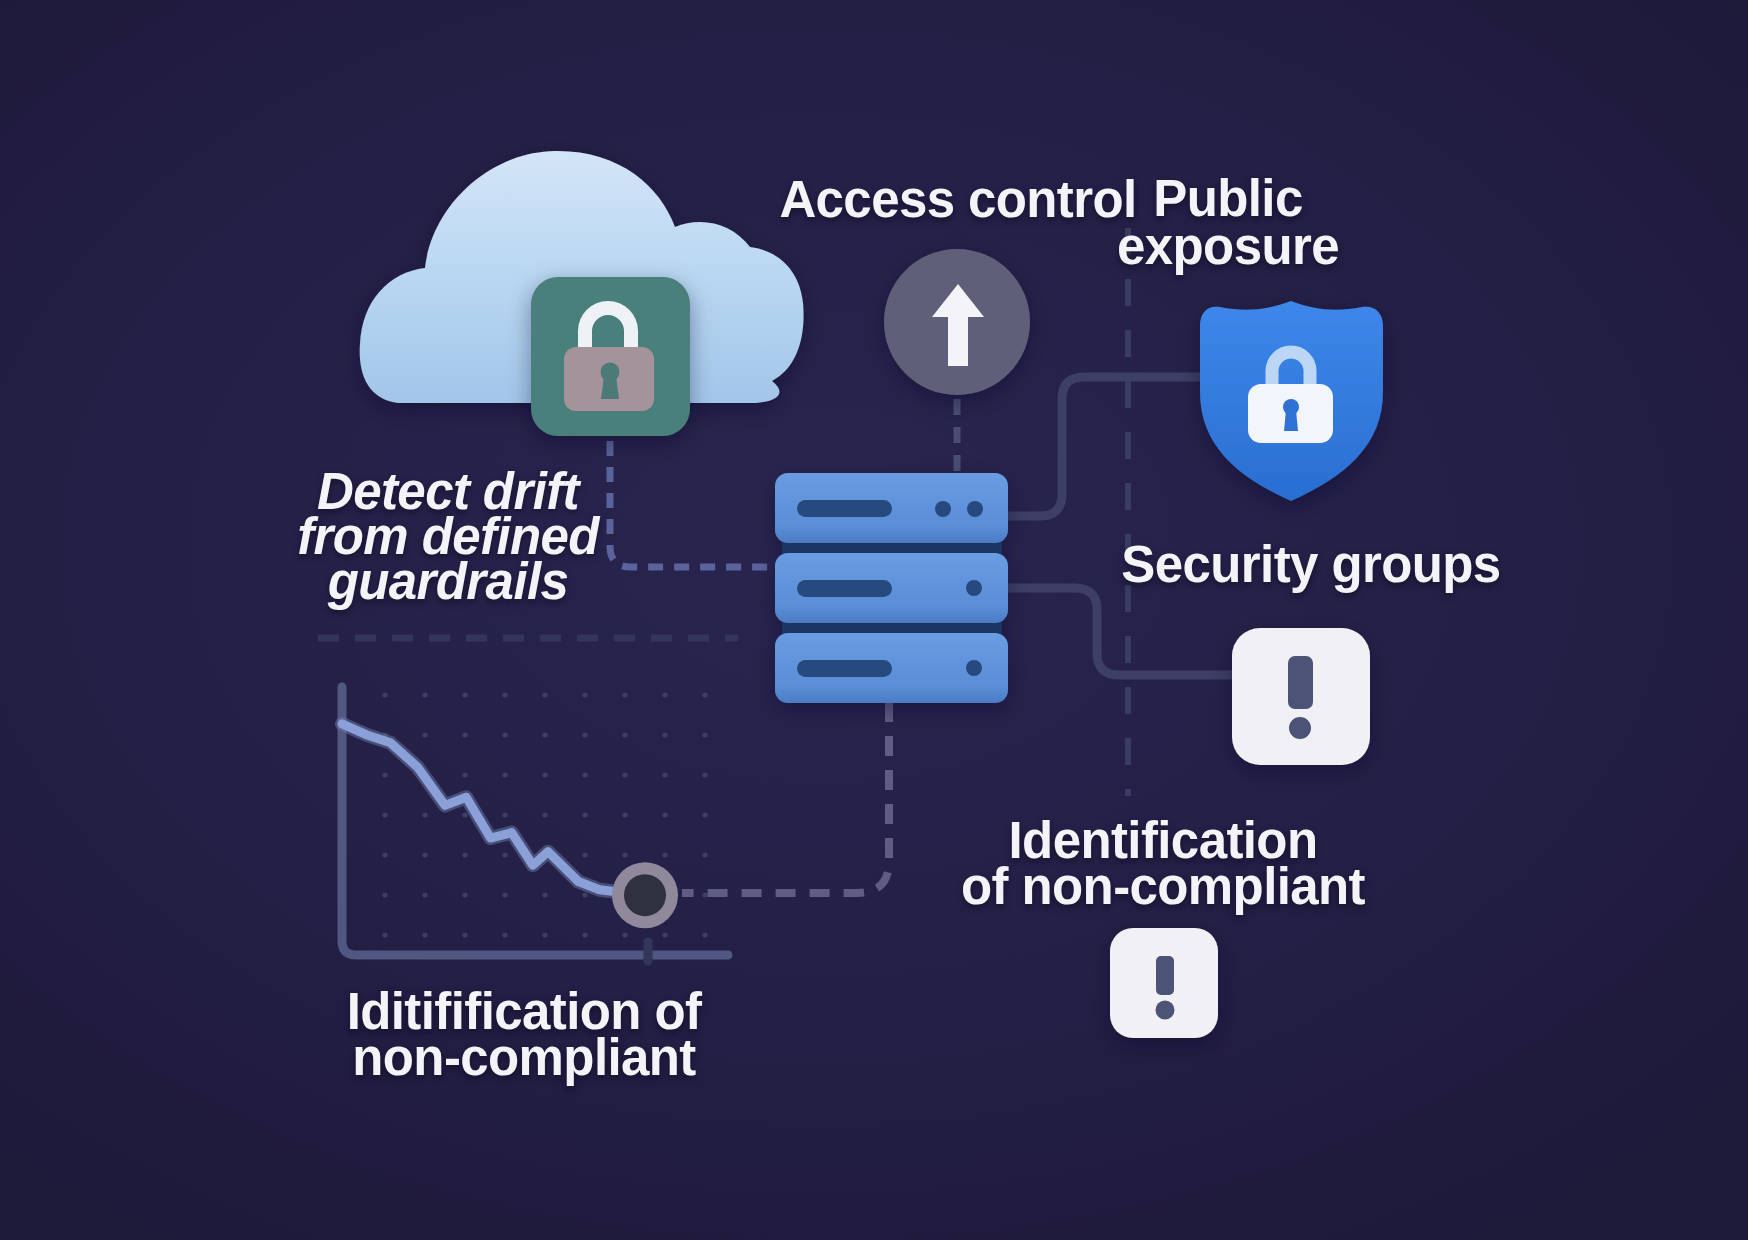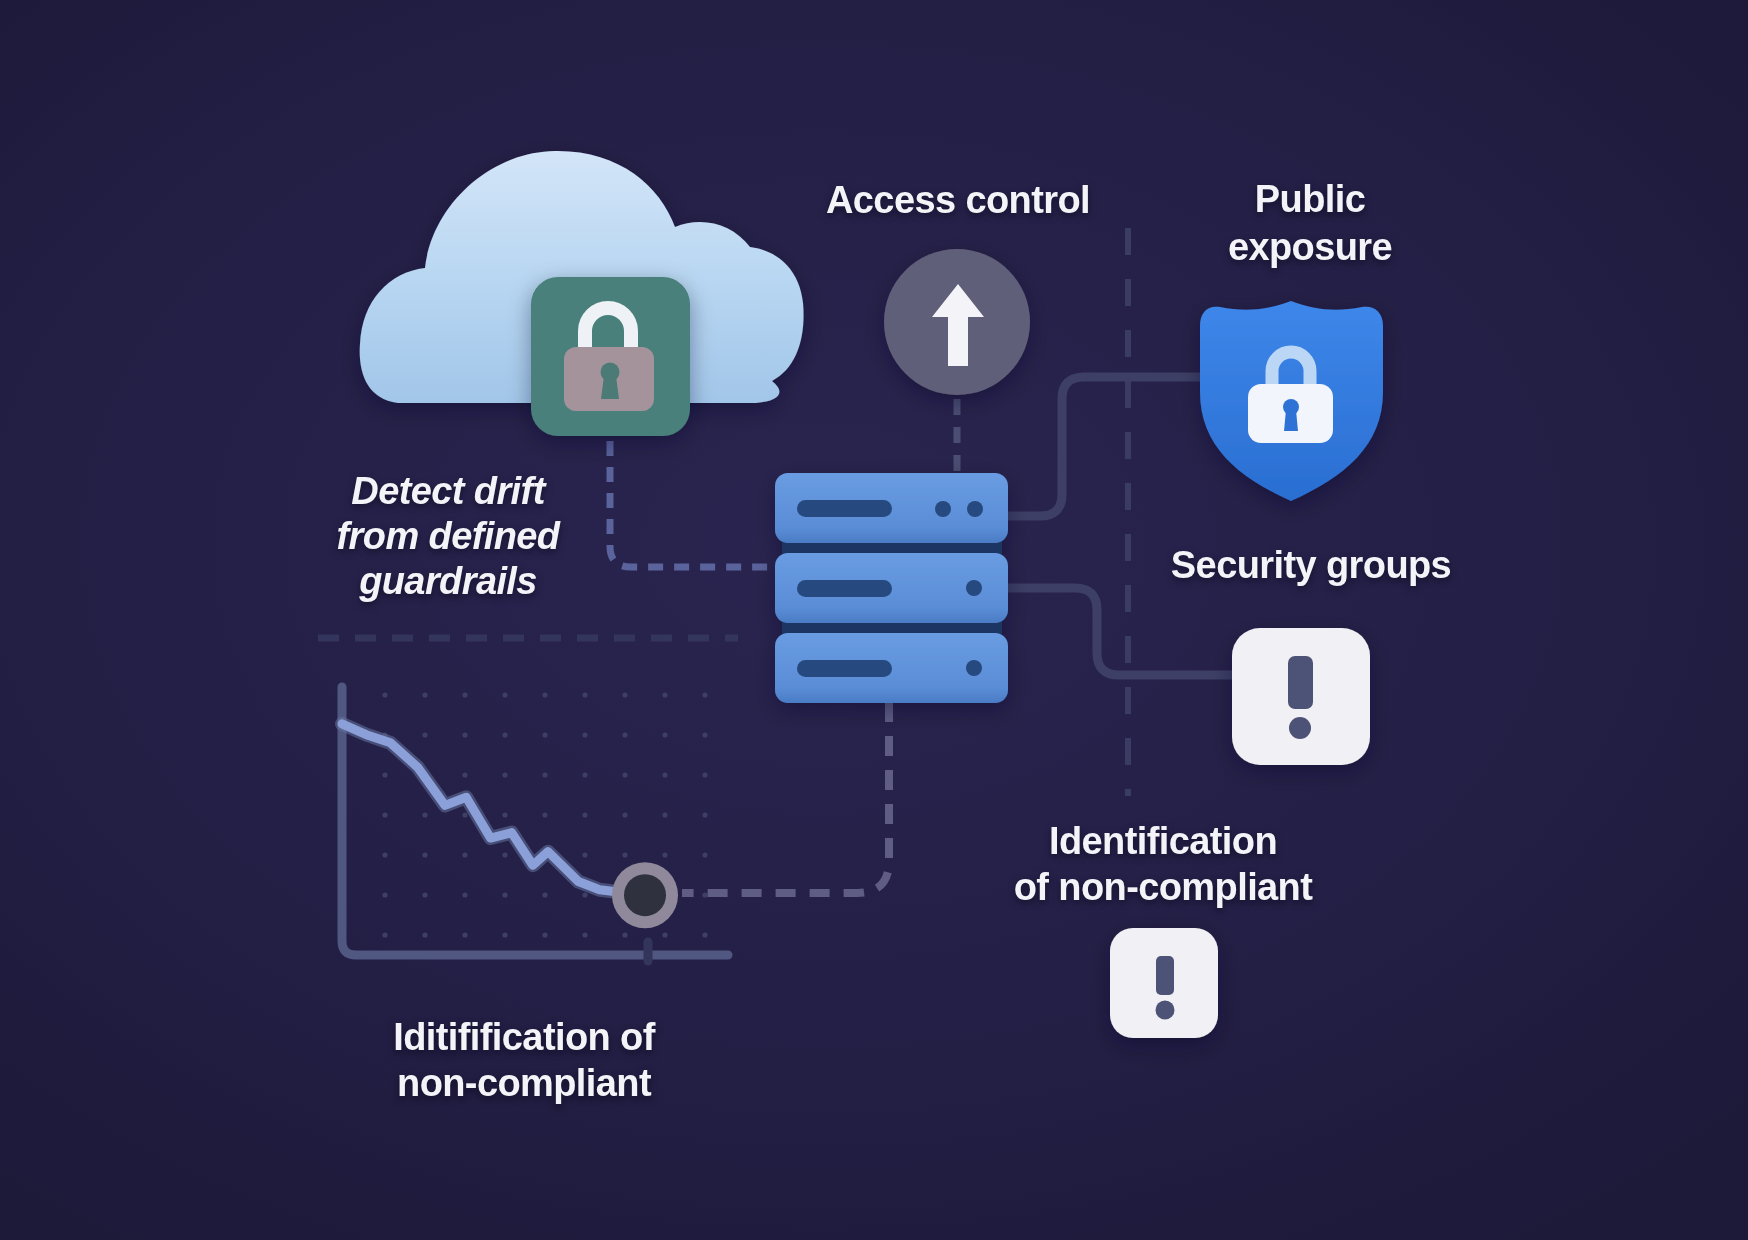--- a/index.html
+++ b/index.html
@@ -4,21 +4,21 @@
 <style>
   html,body{margin:0;padding:0;background:#14112a;}
   .canvas{
     position:relative;width:1748px;height:1240px;overflow:hidden;
     background:radial-gradient(ellipse 1250px 850px at 47% 44%, #2a2550 0%, #241f46 55%, #1d1939 100%);
     font-family:"Liberation Sans", sans-serif;
   }
   .layer{position:absolute;left:0;top:0;}
   .label{
     position:absolute;transform:translate(-50%,-50%);
-    color:#f3f3f8;font-weight:700;font-size:38px;line-height:46px;
+    color:#f3f3f8;font-weight:700;font-size:51px;line-height:46px;
     letter-spacing:-0.6px;text-align:center;white-space:pre-line;
     text-shadow:0 3px 7px rgba(8,6,22,.55);
   }
 </style>
 </head>
 <body>
 
 <div class="canvas">
 
   <svg class="layer" width="1748" height="1240" viewBox="0 0 1748 1240">
@@ -201,20 +201,20 @@
         <rect x="1156" y="956" width="18" height="39" rx="5"></rect>
         <circle cx="1165" cy="1010" r="9.5"></circle>
       </g>
     </g>
   </svg>
 
   <div class="label" style="left:448px;top:536px;line-height:45px;font-style:italic;">Detect drift
 from defined
 guardrails</div>
   <div class="label" style="left:958px;top:200px;">Access control</div>
-  <div class="label" style="left:1310px;top:223px;line-height:48px;">Public
+  <div class="label" style="left:1228px;top:223px;line-height:48px;">Public
 exposure</div>
   <div class="label" style="left:1311px;top:565px;">Security groups</div>
   <div class="label" style="left:1163px;top:864px;">Identification
 of non-compliant</div>
-  <div class="label" style="left:524px;top:1035px;margin-top:25px;">Iditifification of
+  <div class="label" style="left:524px;top:1035px;">Iditifification of
 non-compliant</div>
 </div>
 
 </body></html>

